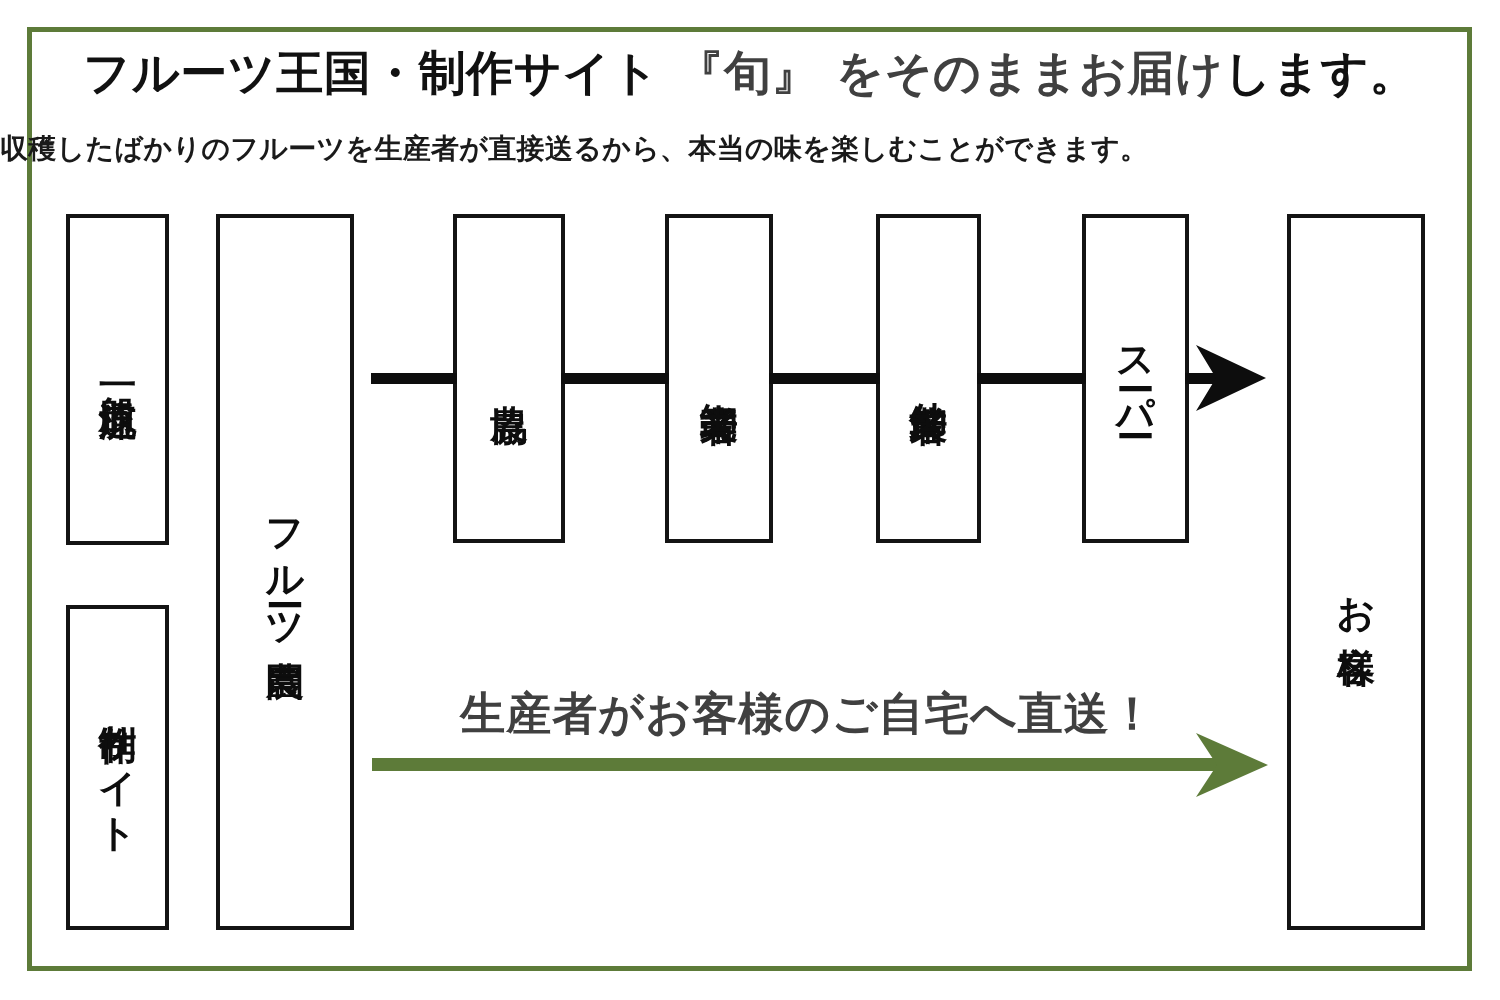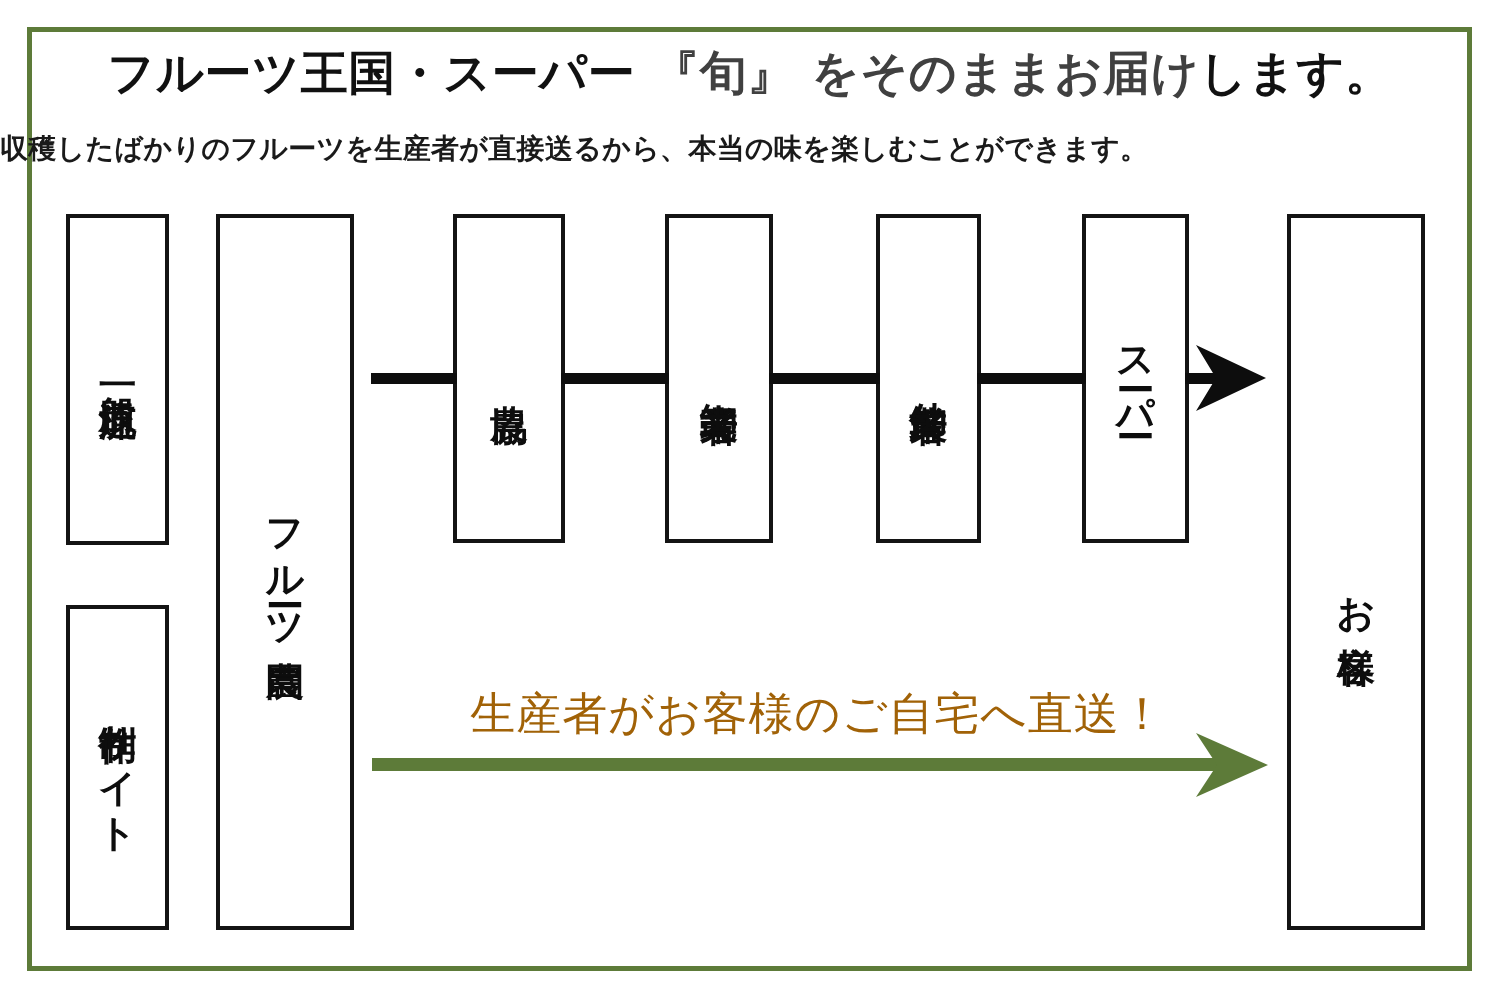--- a/index.html
+++ b/index.html
@@ -104,27 +104,27 @@
   #arrow-black {
     position: absolute;
     left: 1196px;
     top: 345px;
     width: 70px;
     height: 66px;
   }
   
   #green-caption {
     position: absolute;
-    left: 378px;
+    left: 368px;
     top: 684px;
     width: 880px;
     text-align: center;
     font-size: 45px;
-    font-weight: normal;
-    color: #a16207;
+    font-weight: bold;
+    color: #404040;
     letter-spacing: 1px;
     white-space: nowrap;
   }
   #green-line {
     position: absolute;
     left: 372px;
     top: 758px;
     width: 866px;
     height: 13px;
     background: #5d7b39;
@@ -137,21 +137,21 @@
     height: 64px;
   }
 </style>
 </head>
 <body>
 
 <div id="page">
 
   <div id="outer-frame"></div>
 
-  <div id="headline"><span>フルーツ王国・スーパー </span><span class="hl-red">『旬』 をそのままお届け</span><span>します。</span></div>
+  <div id="headline"><span>フルーツ王国・制作サイト </span><span class="hl-red">『旬』 をそのままお届け</span><span>します。</span></div>
 
   <div id="subheadline">収穫したばかりのフルーツを生産者が直接送るから、本当の味を楽しむことができます。</div>
 
   <div class="vbox" id="box-general">
     <span class="vtext">一般流通</span>
   </div>
 
   <div class="vbox" id="box-site">
     <span class="vtext">制作サイト</span>
   </div>

